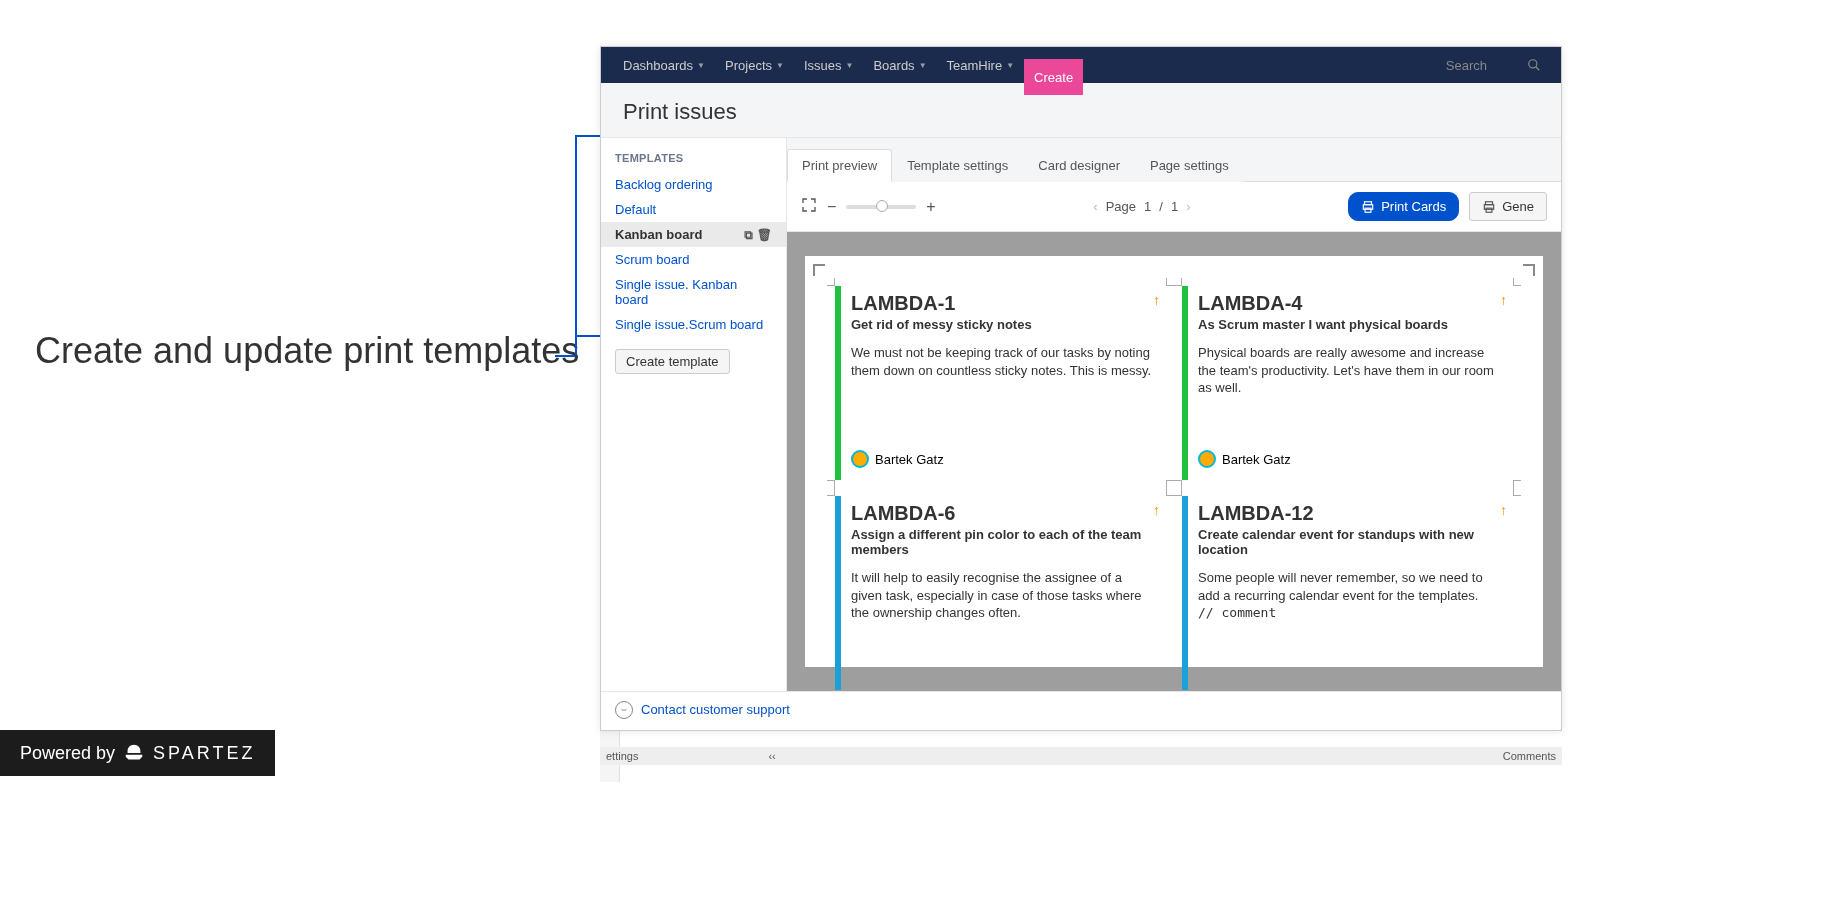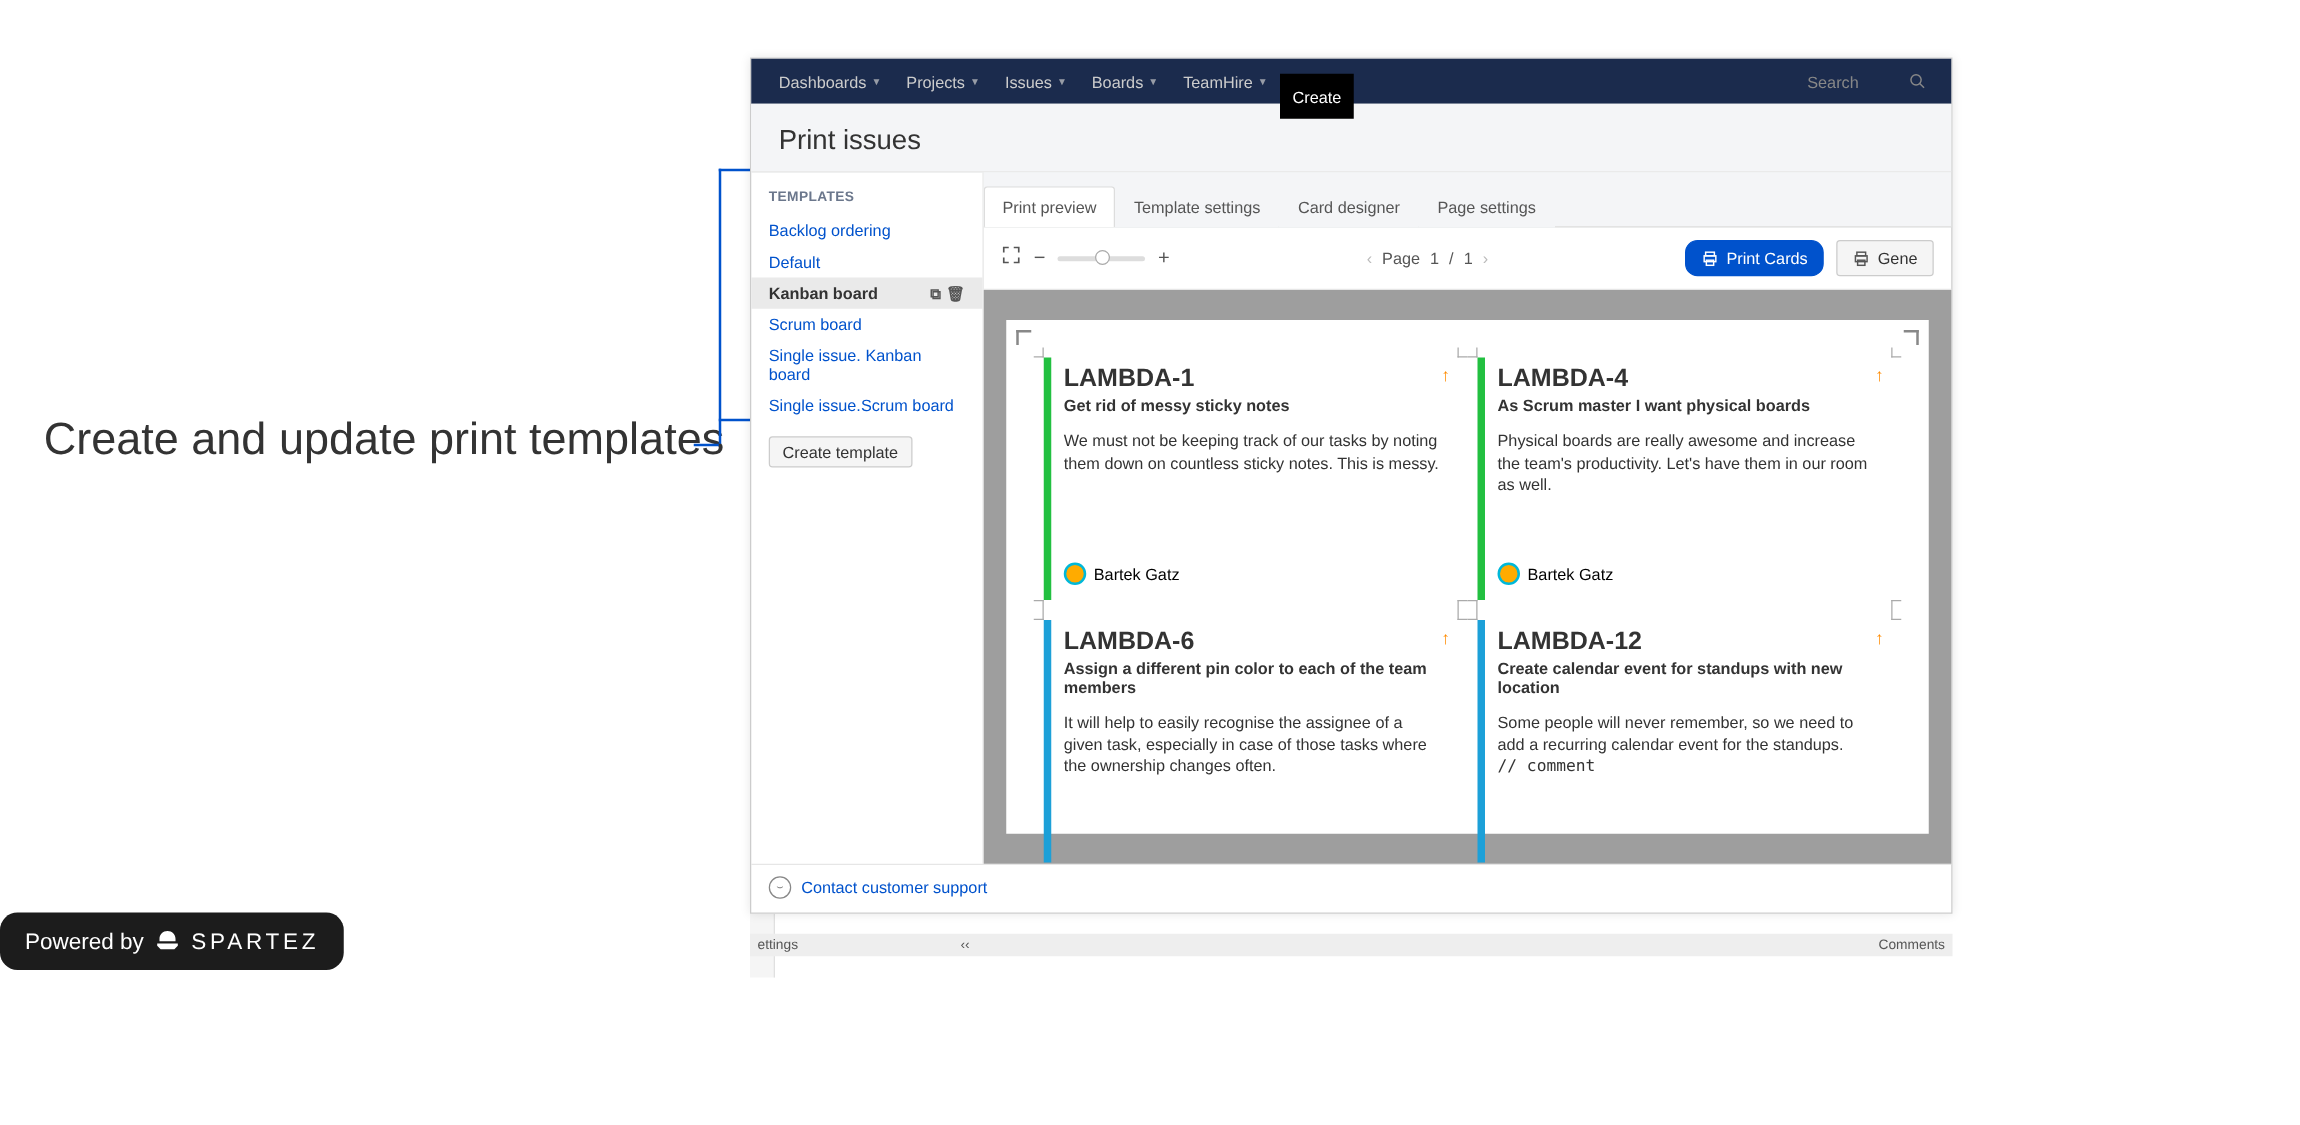--- a/index.html
+++ b/index.html
@@ -8,21 +8,21 @@
 .left-caption { position: absolute; left: 35px; top: 330px; font-size: 36px; font-weight: 300; color: #333; text-align: right; }
 
 .connector-line { position: absolute; border: 1px solid #0052cc; }
 .dot-marker { width: 10px; height: 10px; background: #0065ff; border-radius: 50%; position: absolute; }
 
 .app-window { position: absolute; left: 600px; top: 46px; width: 962px; height: 685px; border: 1px solid #ccc; background: #fff; box-shadow: 0 0 8px rgba(0,0,0,0.1); }
 
 .nav-bar { height: 36px; background: #1b2b4d; display: flex; align-items: center; padding: 0 12px; color: #ccc; font-size: 13px; }
 .nav-item { padding: 0 10px; height: 36px; display: flex; align-items: center; cursor: pointer; }
 .nav-item .caret { font-size: 8px; margin-left: 4px; opacity: 0.7; }
-.nav-create { background: #000000; color: #fff; margin-top: 24px; }
+.nav-create { background: #ec4899; color: #fff; margin-top: 24px; }
 .nav-spacer { flex: 1; }
 .nav-search { display: flex; align-items: center; gap: 40px; color: #888; padding-right: 8px; }
 .nav-search span.q { font-size: 13px; }
 
 .bg-sliver { position: absolute; left: 600px; top: 82px; width: 20px; height: 700px; background: #f5f5f5; border-right: 1px solid #e0e0e0; font-size: 12px; color: #555; overflow: hidden; }
 .bg-sliver div { padding: 2px 0; white-space: nowrap; }
 .bg-sliver .link { color: #0052cc; }
 
 .page-header { padding: 16px 22px 12px; border-bottom: 1px solid #e6e6e6; background: #f4f5f7; }
 .page-title { font-size: 22px; font-weight: 400; color: #333; }
@@ -71,21 +71,21 @@
 .card-title { font-size: 13px; font-weight: 700; color: #333; margin-top: 2px; }
 .card-desc { font-size: 13px; color: #333; margin-top: 12px; line-height: 1.35; }
 .card-code { font-family: monospace; font-size: 13px; }
 .prio-arrow { position: absolute; top: 6px; right: 6px; color: #ff8b00; font-size: 14px; font-weight: 700; }
 .assignee { position: absolute; bottom: 12px; left: 10px; display: flex; align-items: center; gap: 6px; font-size: 13px; }
 .avatar { width: 18px; height: 18px; background: #ffab00; border: 2px solid #00b8d9; border-radius: 50%; display: inline-block; }
 
 .footer-bar { height: 36px; border-top: 1px solid #e6e6e6; display: flex; align-items: center; padding: 0 14px; font-size: 13px; color: #0052cc; }
 .footer-bar .smile { width: 18px; height: 18px; border: 1.5px solid #888; border-radius: 50%; margin-right: 8px; display: flex; align-items: center; justify-content: center; font-size: 9px; color: #888; }
 
-.powered-badge { position: absolute; left: 0; bottom: 124px; background: #1c1c1c; color: #fff; padding: 12px 20px; font-size: 18px; display: flex; align-items: center; gap: 8px; font-weight: 300; border-radius: 14px; }
+.powered-badge { position: absolute; left: 0; bottom: 124px; background: #1c1c1c; color: #fff; padding: 12px 20px; font-size: 18px; display: flex; align-items: center; gap: 8px; font-weight: 300; }
 .powered-badge .brand { letter-spacing: 3px; font-weight: 400; }
 .helmet-icon { display: inline-block; }
 
 .bottom-sliver { position: absolute; left: 600px; top: 747px; width: 962px; height: 18px; background: #eee; font-size: 11px; color: #555; display: flex; align-items: center; }
 .bottom-sliver .lt { padding-left: 6px; }
 .bottom-sliver .rt { margin-left: auto; padding-right: 6px; }
 </style>
 </head>
 <body>
 
@@ -289,21 +289,21 @@
               </div>
             </div>
 
             <div class="card-cell">
               <div class="crop-tl"></div>
                 <div class="crop-tr"></div>
               <div class="card blue">
                 <span class="prio-arrow">↑</span>
                 <div class="card-key">LAMBDA-12</div>
                 <div class="card-title">Create calendar event for standups with new location</div>
-                <div class="card-desc"><span>Some people will never remember, so we need to add a recurring calendar event for the standups.</span><br><span class="card-code">// comment</span></div>
+                <div class="card-desc"><span>Some people will never remember, so we need to add a recurring calendar event for the templates.</span><br><span class="card-code">// comment</span></div>
               </div>
             </div>
 
           </div>
         </div>
       </div>
     </div>
   </div>
 
   <div class="footer-bar">

